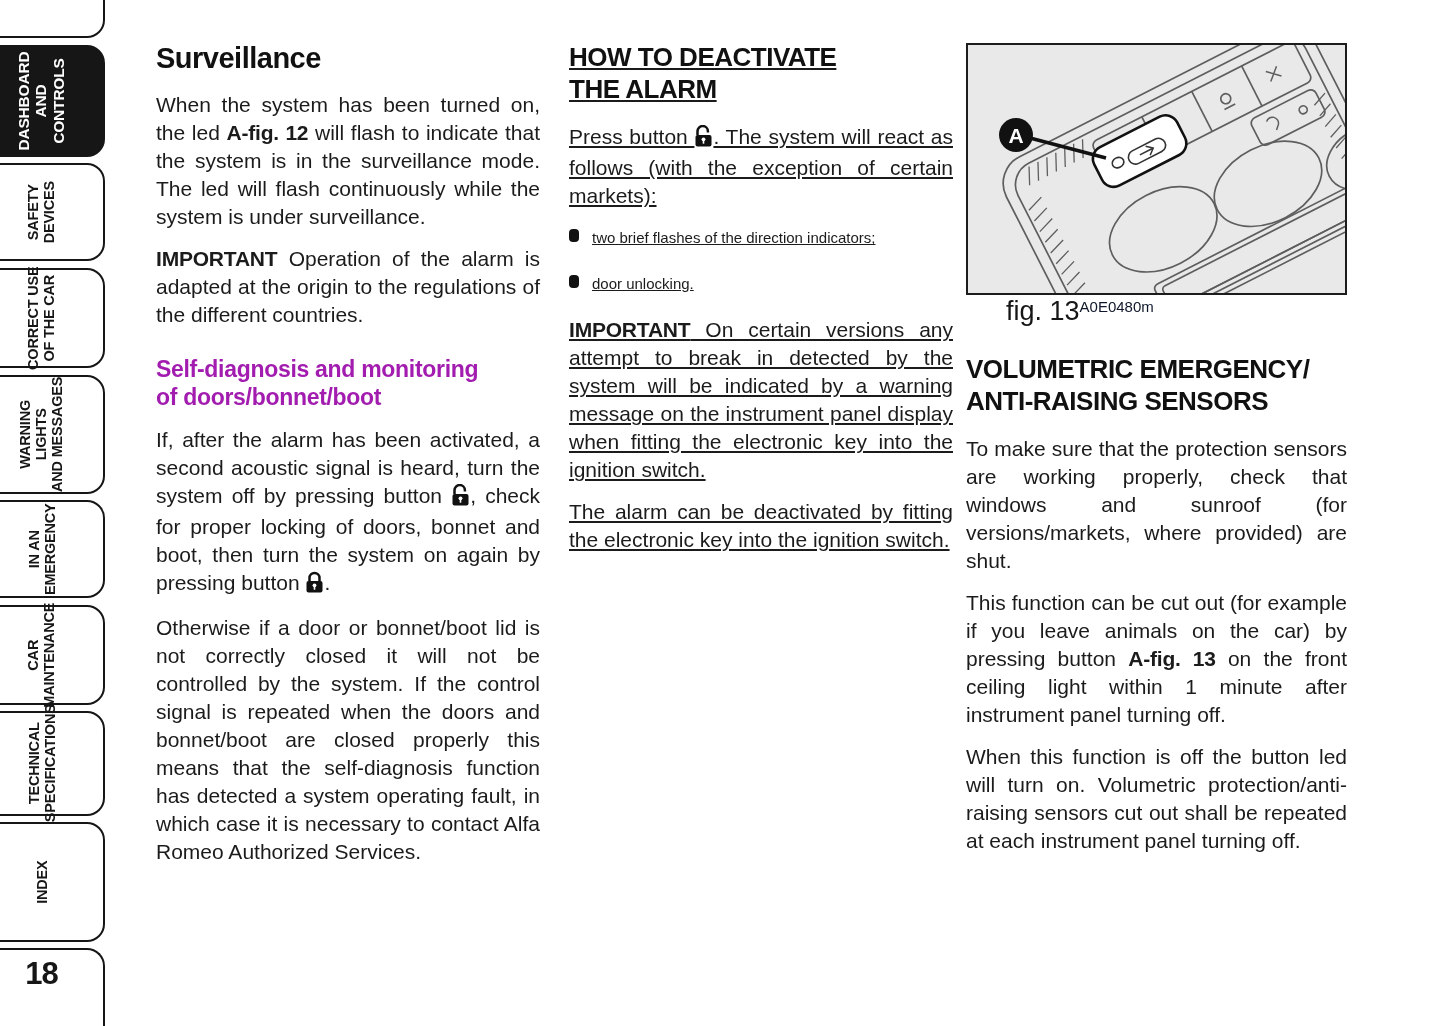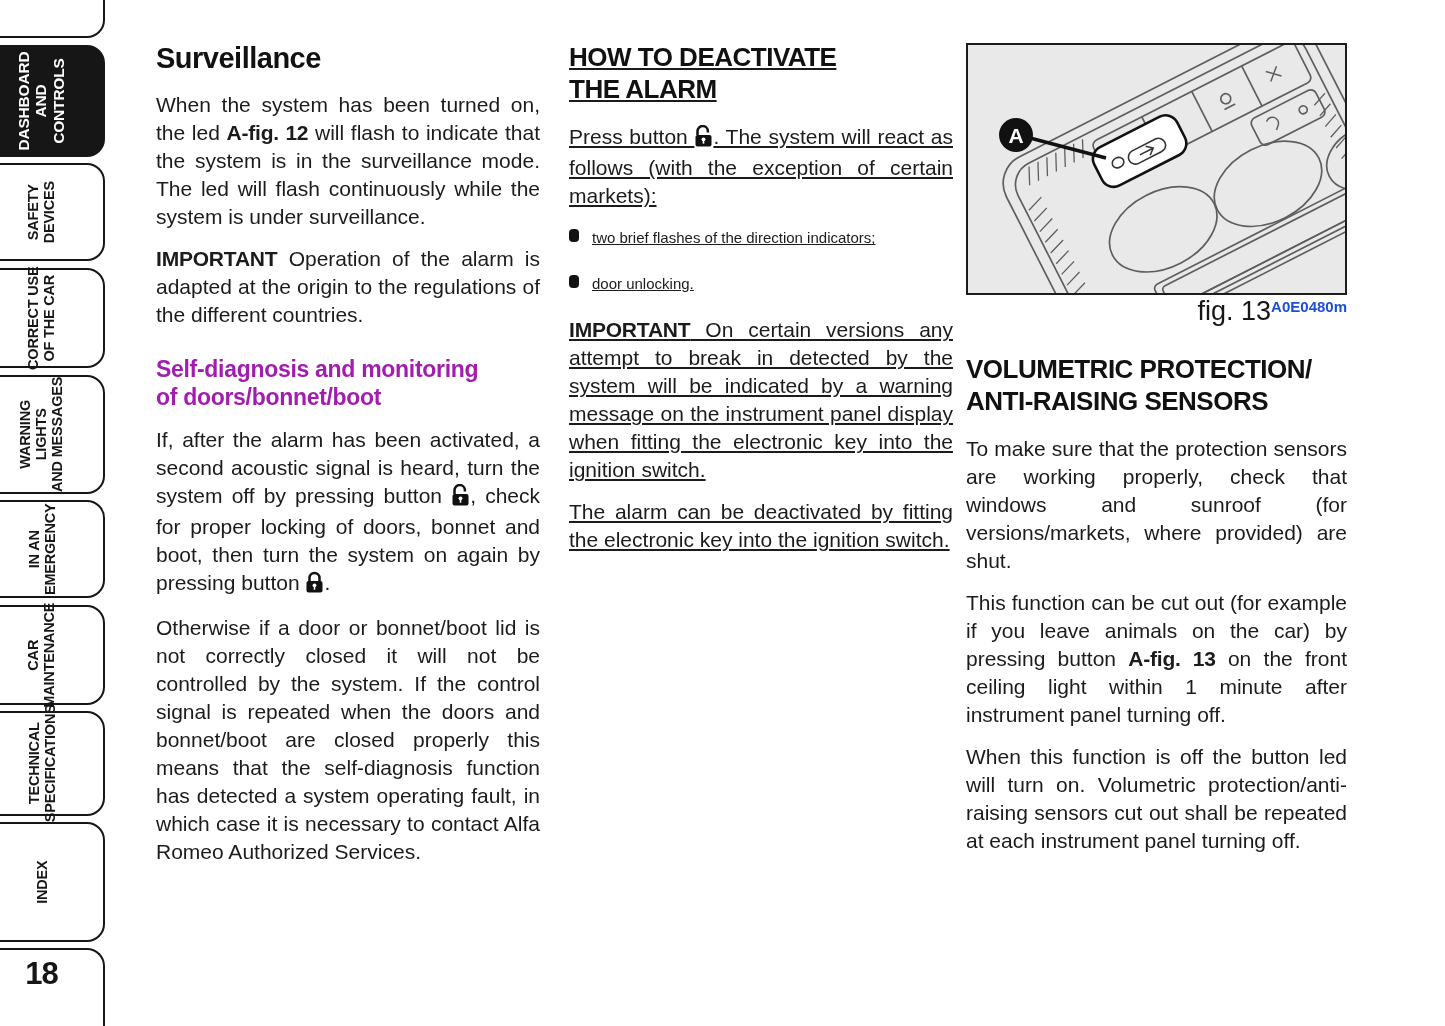--- a/index.html
+++ b/index.html
@@ -40,23 +40,23 @@
 
   ul.sq { list-style:none; margin:4px 0 6px; }
   ul.sq li { display:flex; margin-bottom:18px; }
   .sq-bullet { flex:0 0 auto; width:10px; height:13px; margin:5px 13px 0 0;
     border:3px solid #111; border-left:7px solid #111; border-radius:4px; }
   .li-text { flex:1; font-size:15px; line-height:28px; text-align:justify; }
 
   
   .figure-frame { margin-top:43px; width:381px; height:252px; background:#e9e9e9;
     border:2px solid #1c1c1c; position:relative; overflow:hidden; }
-  .fig-caption-row { display:flex; justify-content:flex-end; align-items:flex-start; margin-top:1px; }
+  .fig-caption-row { display:flex; justify-content:flex-start; align-items:flex-start; margin-top:1px;margin-left:40px; }
   .fig-label { font-size:27px; color:#161616; }
-  .fig-code { font-size:15px; font-weight:700; color:#1d4ed8; margin-top:2px; }
+  .fig-code { font-size:15px; font-weight:400; color:#0f172a; margin-top:2px; }
 </style>
 </head>
 <body>
 
 <div class="page">
 
   <div class="sidebar">
     <div class="tab partial-top"></div>
 
     <div class="tab active" style="top:45px;height:112px;">
@@ -185,21 +185,21 @@
         <line x1="62" y1="93" x2="138" y2="113" stroke="#111" stroke-width="3.6"></line>
         <circle cx="48" cy="90" r="17" fill="#111"></circle>
         <text x="48" y="98" text-anchor="middle" font-size="21" font-weight="bold" fill="#fff">A</text>
       </svg>
     </div>
     <div class="fig-caption-row">
       <span class="fig-label">fig. 13</span>
       <span class="fig-code">A0E0480m</span>
     </div>
 
-    <h2 class="caps" style="margin-top:27px;">VOLUMETRIC PROTECTION/
+    <h2 class="caps" style="margin-top:27px;">VOLUMETRIC EMERGENCY/
 ANTI-RAISING SENSORS</h2>
 
     <p class="body">To make sure that the protection sensors are working properly, check that windows and sunroof (for versions/markets, where provided) are shut.</p>
 
     <p class="body"><span>This function can be cut out (for example if you leave animals on the car) by pressing button </span><b>A-fig. 13</b><span> on the front ceiling light within 1 minute after instrument panel turning off.</span></p>
 
     <p class="body">When this function is off the button led will turn on. Volumetric protection/anti-raising sensors cut out shall be repeated at each instrument panel turning off.</p>
   </div>
 
 </div>

